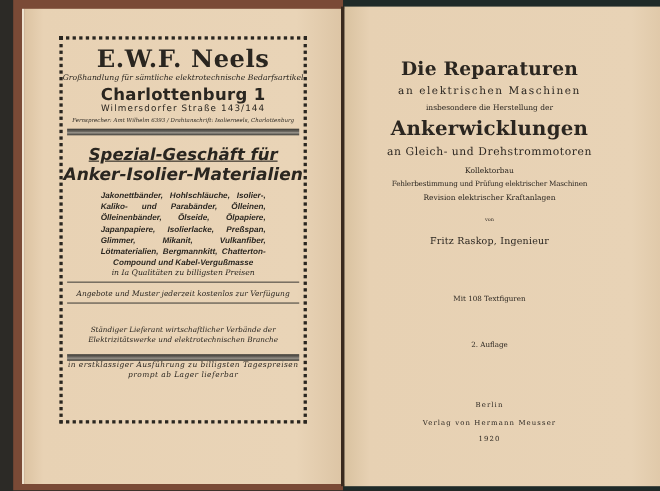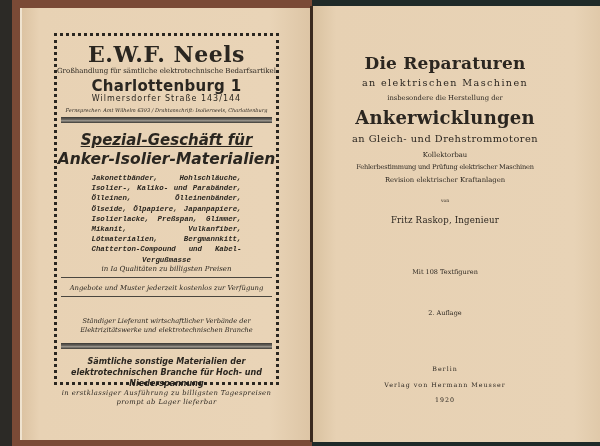--- a/index.html
+++ b/index.html
@@ -9,28 +9,28 @@
   .cover-right { position:absolute; left:300px; top:0; width:300px; height:446px; background:#1f2a28; }
   .page { position:absolute; background:#e6cfb1; }
   .page-left { left:8px; top:8px; width:291px; height:432px; background:linear-gradient(90deg,#dcc3a2 0%,#e8d2b4 6%,#e9d4b7 85%,#dcc4a4 100%); border-left:2px solid #efe3cf; }
   .page-right { left:301px; top:6px; width:290px; height:436px; background:linear-gradient(90deg,#d9c2a0 0%,#e7d1b3 8%,#e8d3b6 90%,#dfc8a8 100%); }
   .gutter { position:absolute; left:298px; top:6px; width:3px; height:436px; background:#3a2a1e; }
 
   
   .ad { position:absolute; left:42px; top:33px; width:225px; height:352px; border:3px dotted #2a2620; padding:0; box-sizing:border-box; font-family:"DejaVu Serif", serif; color:#2a2620; text-align:center; }
   .ad-inner { position:absolute; left:0; right:0; top:0; bottom:0; }
   .ad .company { font-family:"DejaVu Serif", serif; font-weight:bold; font-size:22px; letter-spacing:0.5px; margin-top:6px; line-height:24px; }
-  .ad .tagline { font-size:7px; margin-top:1px; }
+  .ad .tagline { font-style:italic; font-size:7px; margin-top:1px; }
   .ad .city { font-family:"DejaVu Sans", sans-serif; font-weight:bold; font-size:15px; margin-top:3px; line-height:16px; letter-spacing:0.3px; }
   .ad .street { font-family:"DejaVu Sans", sans-serif; font-size:8px; letter-spacing:1px; line-height:10px; }
   .ad .contact { font-style:italic; font-size:5px; margin-top:3px; }
   .bar { height:6px; margin:4px 4px 0 4px; background:linear-gradient(180deg,#3a3833 0%,#6e6a63 45%,#9a958c 60%,#3a3833 100%); }
   .ad .special1 { font-family:"DejaVu Sans", sans-serif; font-style:italic; font-weight:bold; font-size:15px; margin-top:9px; line-height:16px;text-decoration:underline; }
   .ad .special2 { font-family:"DejaVu Sans", sans-serif; font-style:italic; font-weight:bold; font-size:15.5px; margin-top:2px; line-height:18px; }
-  .ad .materials { font-family:Liberation Mono, monospace; font-style:italic; font-weight:bold; font-size:7.4px; line-height:10.2px; margin:5px auto 0; width:150px; text-align:justify; text-align-last:center; }
+  .ad .materials { font-family:Liberation Sans, sans-serif; font-style:italic; font-weight:bold; font-size:7.4px; line-height:10.2px; margin:5px auto 0; width:150px; text-align:justify; text-align-last:center; }
   .ad .quality { font-style:italic; font-size:7px; line-height:9px; }
   .rule { height:1px; background:#4a463f; margin:3px 4px 0 4px; }
   .ad .offer { font-style:italic; font-size:6.8px; margin-top:6px; line-height:9px; }
   .ad .supplier { font-style:italic; font-size:6.6px; margin-top:20px; line-height:9px; padding:0 2px; }
   .ad .misc { font-family:"DejaVu Sans", sans-serif; font-style:italic; font-weight:bold; font-size:8px; line-height:11px; margin-top:7px; padding:0 2px; }
   .ad .misc2 { font-style:italic; font-size:6.8px; line-height:9px; letter-spacing:0.4px; }
 
   
   .title { position:absolute; left:301px; top:6px; width:264px; height:436px; font-family:"DejaVu Serif", serif; color:#2b2620; text-align:center; }
   .t-line { position:absolute; left:0; right:0; white-space:nowrap; }
@@ -70,21 +70,20 @@
       <div class="bar"></div>
       <div class="special1">Spezial-Geschäft für</div>
       <div class="special2">Anker-Isolier-Materialien</div>
       <div class="materials">Jakonettbänder, Hohlschläuche, Isolier-, Kaliko- und Parabänder, Ölleinen, Ölleinenbänder, Ölseide, Ölpapiere, Japanpapiere, Isolierlacke, Preßspan, Glimmer, Mikanit, Vulkanfiber, Lötmaterialien, Bergmannkitt, Chatterton-Compound und Kabel-Vergußmasse</div>
       <div class="quality">in Ia Qualitäten zu billigsten Preisen</div>
       <div class="rule"></div>
       <div class="offer">Angebote und Muster jederzeit kostenlos zur Verfügung</div>
       <div class="rule"></div>
       <div class="supplier">Ständiger Lieferant wirtschaftlicher Verbände der Elektrizitätswerke und elektrotechnischen Branche</div>
       <div class="bar" style="margin-top:8px"></div>
-      <div class="misc">Sämtliche sonstige Materialien der elektrotechnischen Branche für Hoch- und Niederspannung</div>
       <div class="misc2">in erstklassiger Ausführung zu billigsten Tagespreisen prompt ab Lager lieferbar</div>
     </div>
   </div>
 
   <div class="title">
     <div class="t-line t1">Die Reparaturen</div>
     <div class="t-line t2">an elektrischen Maschinen</div>
     <div class="t-line t3">insbesondere die Herstellung der</div>
     <div class="t-line t4">Ankerwicklungen</div>
     <div class="t-line t5">an Gleich- und Drehstrommotoren</div>

